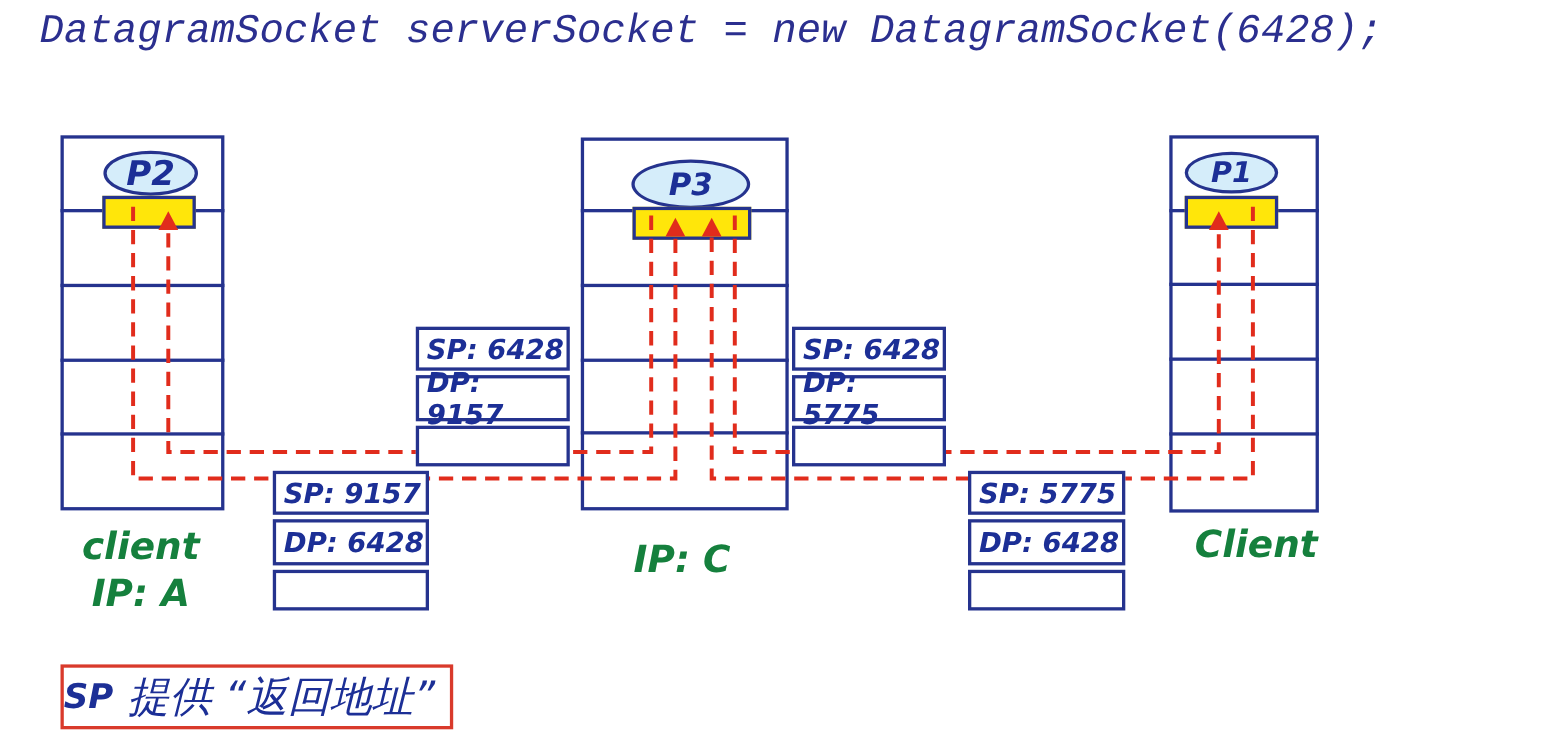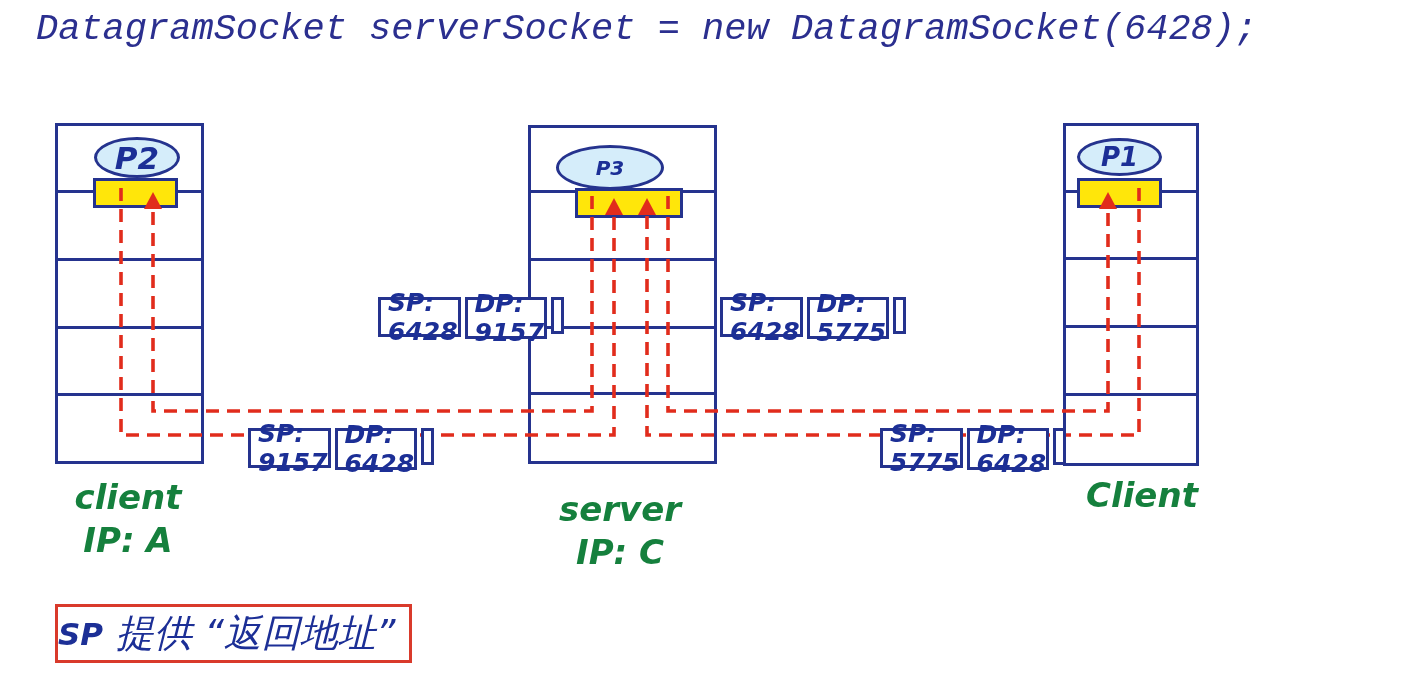--- a/index.html
+++ b/index.html
@@ -18,35 +18,35 @@
   #stack-b { left:1063px; top:123px; width:130px; height:337px; }
   .divider { position:absolute; left:-3px; right:-3px; height:0;
              border-top:3px solid #25338e; }
 
   
   .proc { position:absolute; border:3px solid #25338e; border-radius:50%;
           background:#d5edfa; color:#1c2f96; font-weight:bold;
           display:flex; align-items:center; justify-content:center;
           box-sizing:border-box; }
   #proc-a { left:94px;   top:137px; width:86px;  height:41px; font-size:31px; }
-  #proc-c { left:556px;  top:145px; width:108px; height:45px; font-size:20px; }
+  #proc-c { left:574px;  top:145px; width:108px; height:45px; font-size:28px; }
   #proc-b { left:1077px; top:138px; width:85px;  height:38px; font-size:26px; }
 
   
   .socket { position:absolute; background:#ffe60a; border:3px solid #25338e;
             box-sizing:border-box; }
   #socket-a { left:93px;   top:178px; width:85px;  height:30px; }
   #socket-c { left:575px;  top:188px; width:108px; height:30px; }
   #socket-b { left:1077px; top:178px; width:85px;  height:30px; }
 
   
   .flows { position:absolute; left:0; top:0; pointer-events:none; }
 
   
-  .packet { position:absolute; width:140px; display:flex; 
+  .packet { position:absolute; width:140px; display:flex; flex-direction:column;
             gap:4px; }
   .prow { border:3px solid #25338e; background:#ffffff; color:#1c2f96;
           font-weight:bold; font-size:25px; box-sizing:border-box;
           display:flex; align-items:center; padding-left:7px; }
   .prow.sp    { height:40px; }
   .prow.dp    { height:42px; }
   .prow.empty { height:37px; }
   #pkt-ca { left:378px; top:297px; }
   #pkt-cb { left:720px; top:297px; }
   #pkt-ac { left:225px; top:428px; width:142px;padding-left:23px; }
@@ -143,21 +143,20 @@
     <div class="prow sp">SP: 5775</div>
     <div class="prow dp">DP: 6428</div>
     <div class="prow empty"></div>
   </div>
 
   <div class="hlabel" id="label-a">
     <div>client</div>
     <div class="ip-line">IP: A</div>
   </div>
   <div class="hlabel" id="label-c">
-    <div>server</div>
     <div class="ip-line">IP: C</div>
   </div>
   <div class="hlabel" id="label-b">
     <div>Client</div>
   </div>
 
   <div class="note">
     <span class="sp">SP</span>
     <span class="txt">提供 “返回地址”</span>
   </div>

